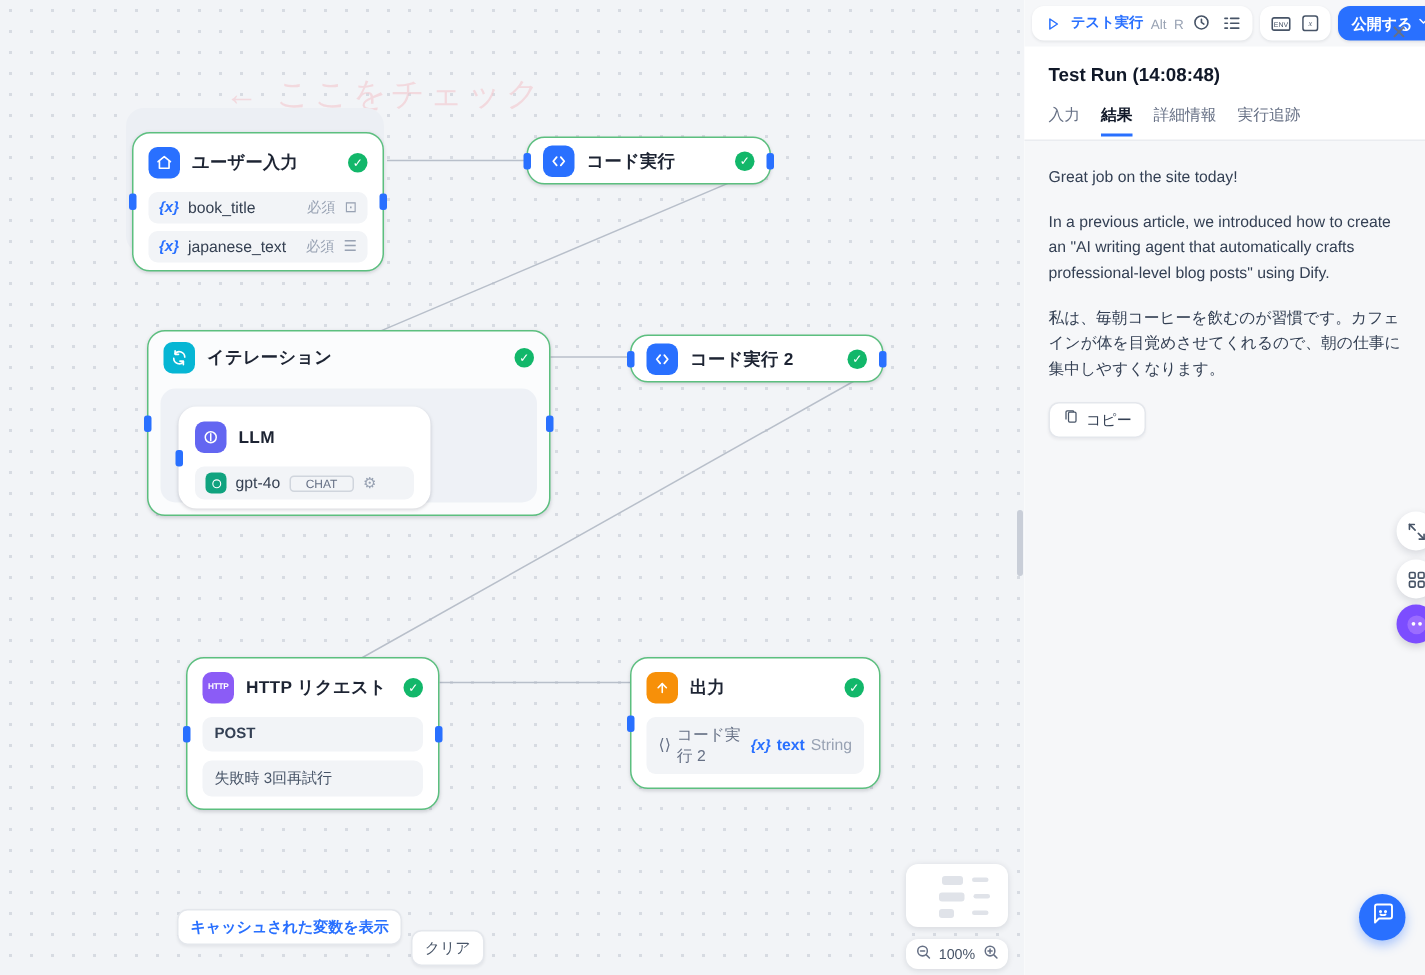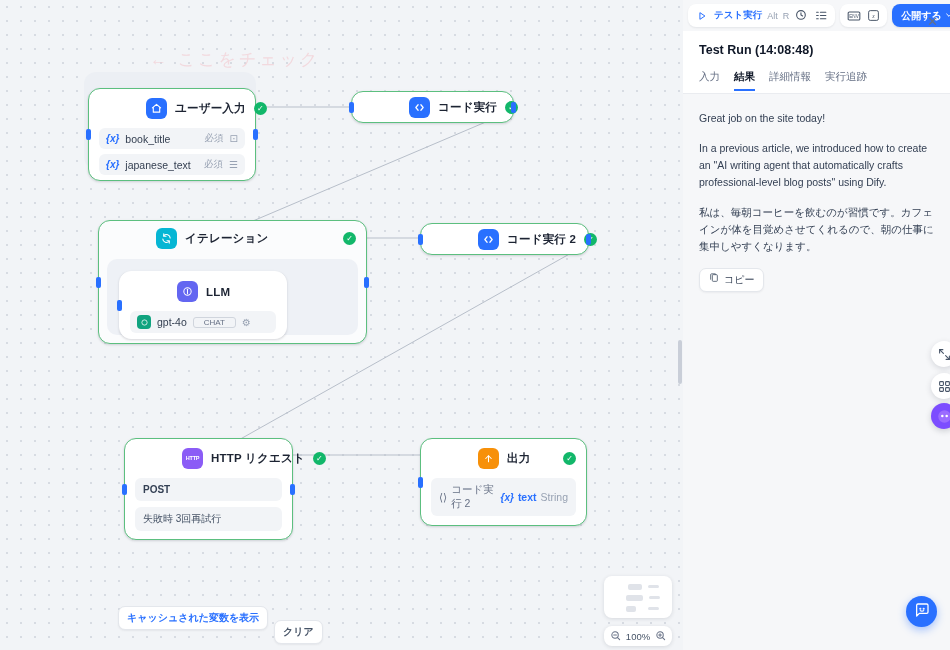--- a/index.html
+++ b/index.html
@@ -15,30 +15,30 @@
     position: absolute; left: 0; top: 0; width: 683px; height: 650px;
     background-color: #f2f4f7;
     background-image: radial-gradient(circle, #d7dbe2 1px, transparent 1px);
     background-size: 14px 14px;
     overflow: hidden;
   }
   #edges { position: absolute; left: 0; top: 0; width: 683px; height: 650px; pointer-events: none; }
 
   .watermark {
     position: absolute; left: 150px; top: 48px;
-    font-size: 17px; color: #f3c9cf; letter-spacing: 3px;
+    font-size: 22px; color: #f3c9cf; letter-spacing: 3px;
     white-space: nowrap; font-weight: 500; opacity: .62;
   }
 
   
   .node {
     position: absolute; background: #fff; border: 1px solid #5cbf7f;
     border-radius: 12px; box-shadow: 0 1px 3px rgba(16,24,40,.10), 0 1px 2px rgba(16,24,40,.06);
   }
-  .node-head { display: flex; align-items: center; gap: 8px; padding: 9px 10px 9px 10px; margin-left: 47px; }
+  .node-head { display: flex; align-items: center; gap: 8px; padding: 9px 10px 9px 10px; }
   .node-ico {
     width: 21px; height: 21px; border-radius: 6px; flex: 0 0 21px;
     display: flex; align-items: center; justify-content: center;
     color: #fff; font-size: 11px; line-height: 1;
   }
   .ico-blue { background: #2970ff; }
   .ico-cyan { background: #06b6d4; }
   .ico-violet { background: #6366f1; }
   .ico-purple { background: #8b5cf6; }
   .ico-orange { background: #f79009; }
@@ -96,21 +96,21 @@
   .out-ref .vname { color: #2970ff; font-weight: 700; }
   .out-ref .vtype { color: #98a2b3; }
 
   
   #bl-bar { position: absolute; left: 118px; bottom: 6px; display: flex; gap: 6px; align-items: center; }
   .pill {
     background: #fff; border: 1px solid #e4e7ec; border-radius: 7px; padding: 4px 8px;
     font-size: 10px; color: #2970ff; font-weight: 700; box-shadow: 0 1px 2px rgba(16,24,40,.06);
     white-space: nowrap;
   }
-  .pill.gray { color: #475467; font-weight: 700; margin-top: 28px; }
+  .pill.gray { color: #475467; font-weight: 400; margin-top: 28px; }
 
   
   #minimap {
     position: absolute; left: 604px; top: 576px; width: 68px; height: 42px;
     background: #fff; border-radius: 8px; box-shadow: 0 1px 4px rgba(16,24,40,.12);
   }
   .mm { position: absolute; background: #e0e3e9; border-radius: 2px; }
   #zoombar {
     position: absolute; left: 604px; top: 626px; width: 68px; height: 20px;
     background: #fff; border-radius: 8px; box-shadow: 0 1px 4px rgba(16,24,40,.12);

